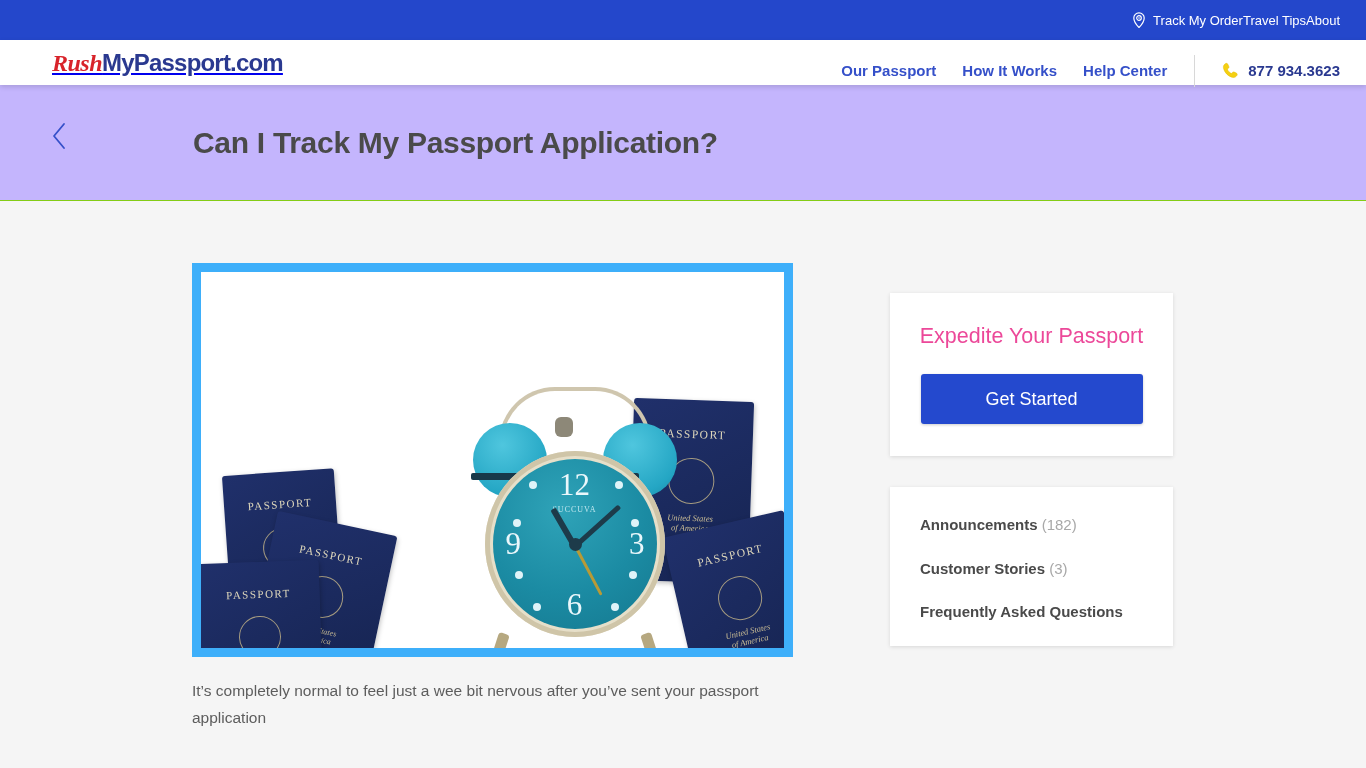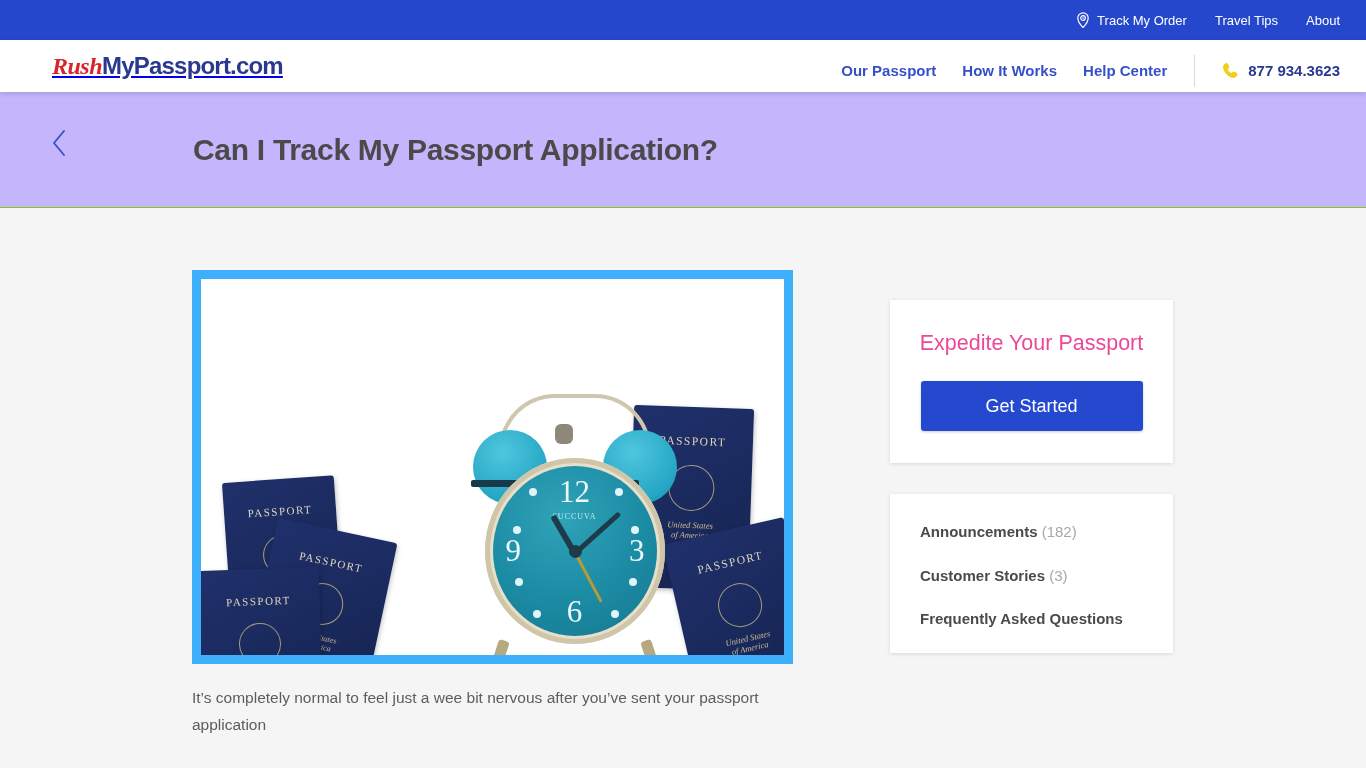--- a/index.html
+++ b/index.html
@@ -38,37 +38,36 @@
     display: block;
     margin-top: 3px;
     transform: scaleX(.92);
   }
   .topnav {
     position: absolute;
     right: 26px; top: 0;
     height: 40px;
     display: flex;
     align-items: center;
-    gap: 28px;
   }
   .topnav a {
     color: #ffffff;
     font-size: 13px;
     text-decoration: none;
     display: flex;
     align-items: center;
     gap: 7px;
     white-space: nowrap;
   }
   .pin-icon { display: inline-block; width: 14px; height: 16px; }
 
   
   .mainnav {
     position: relative;
-    height: 52px;
+    height: 45px;
     background: #ffffff;
     box-shadow: 0 2px 5px rgba(0,0,0,.14);
     z-index: 5;
   }
   .logo {
     position: absolute;
     left: 52px; top: 50%;
     transform: translateY(-50%);
     font-size: 24px;
     white-space: nowrap;

